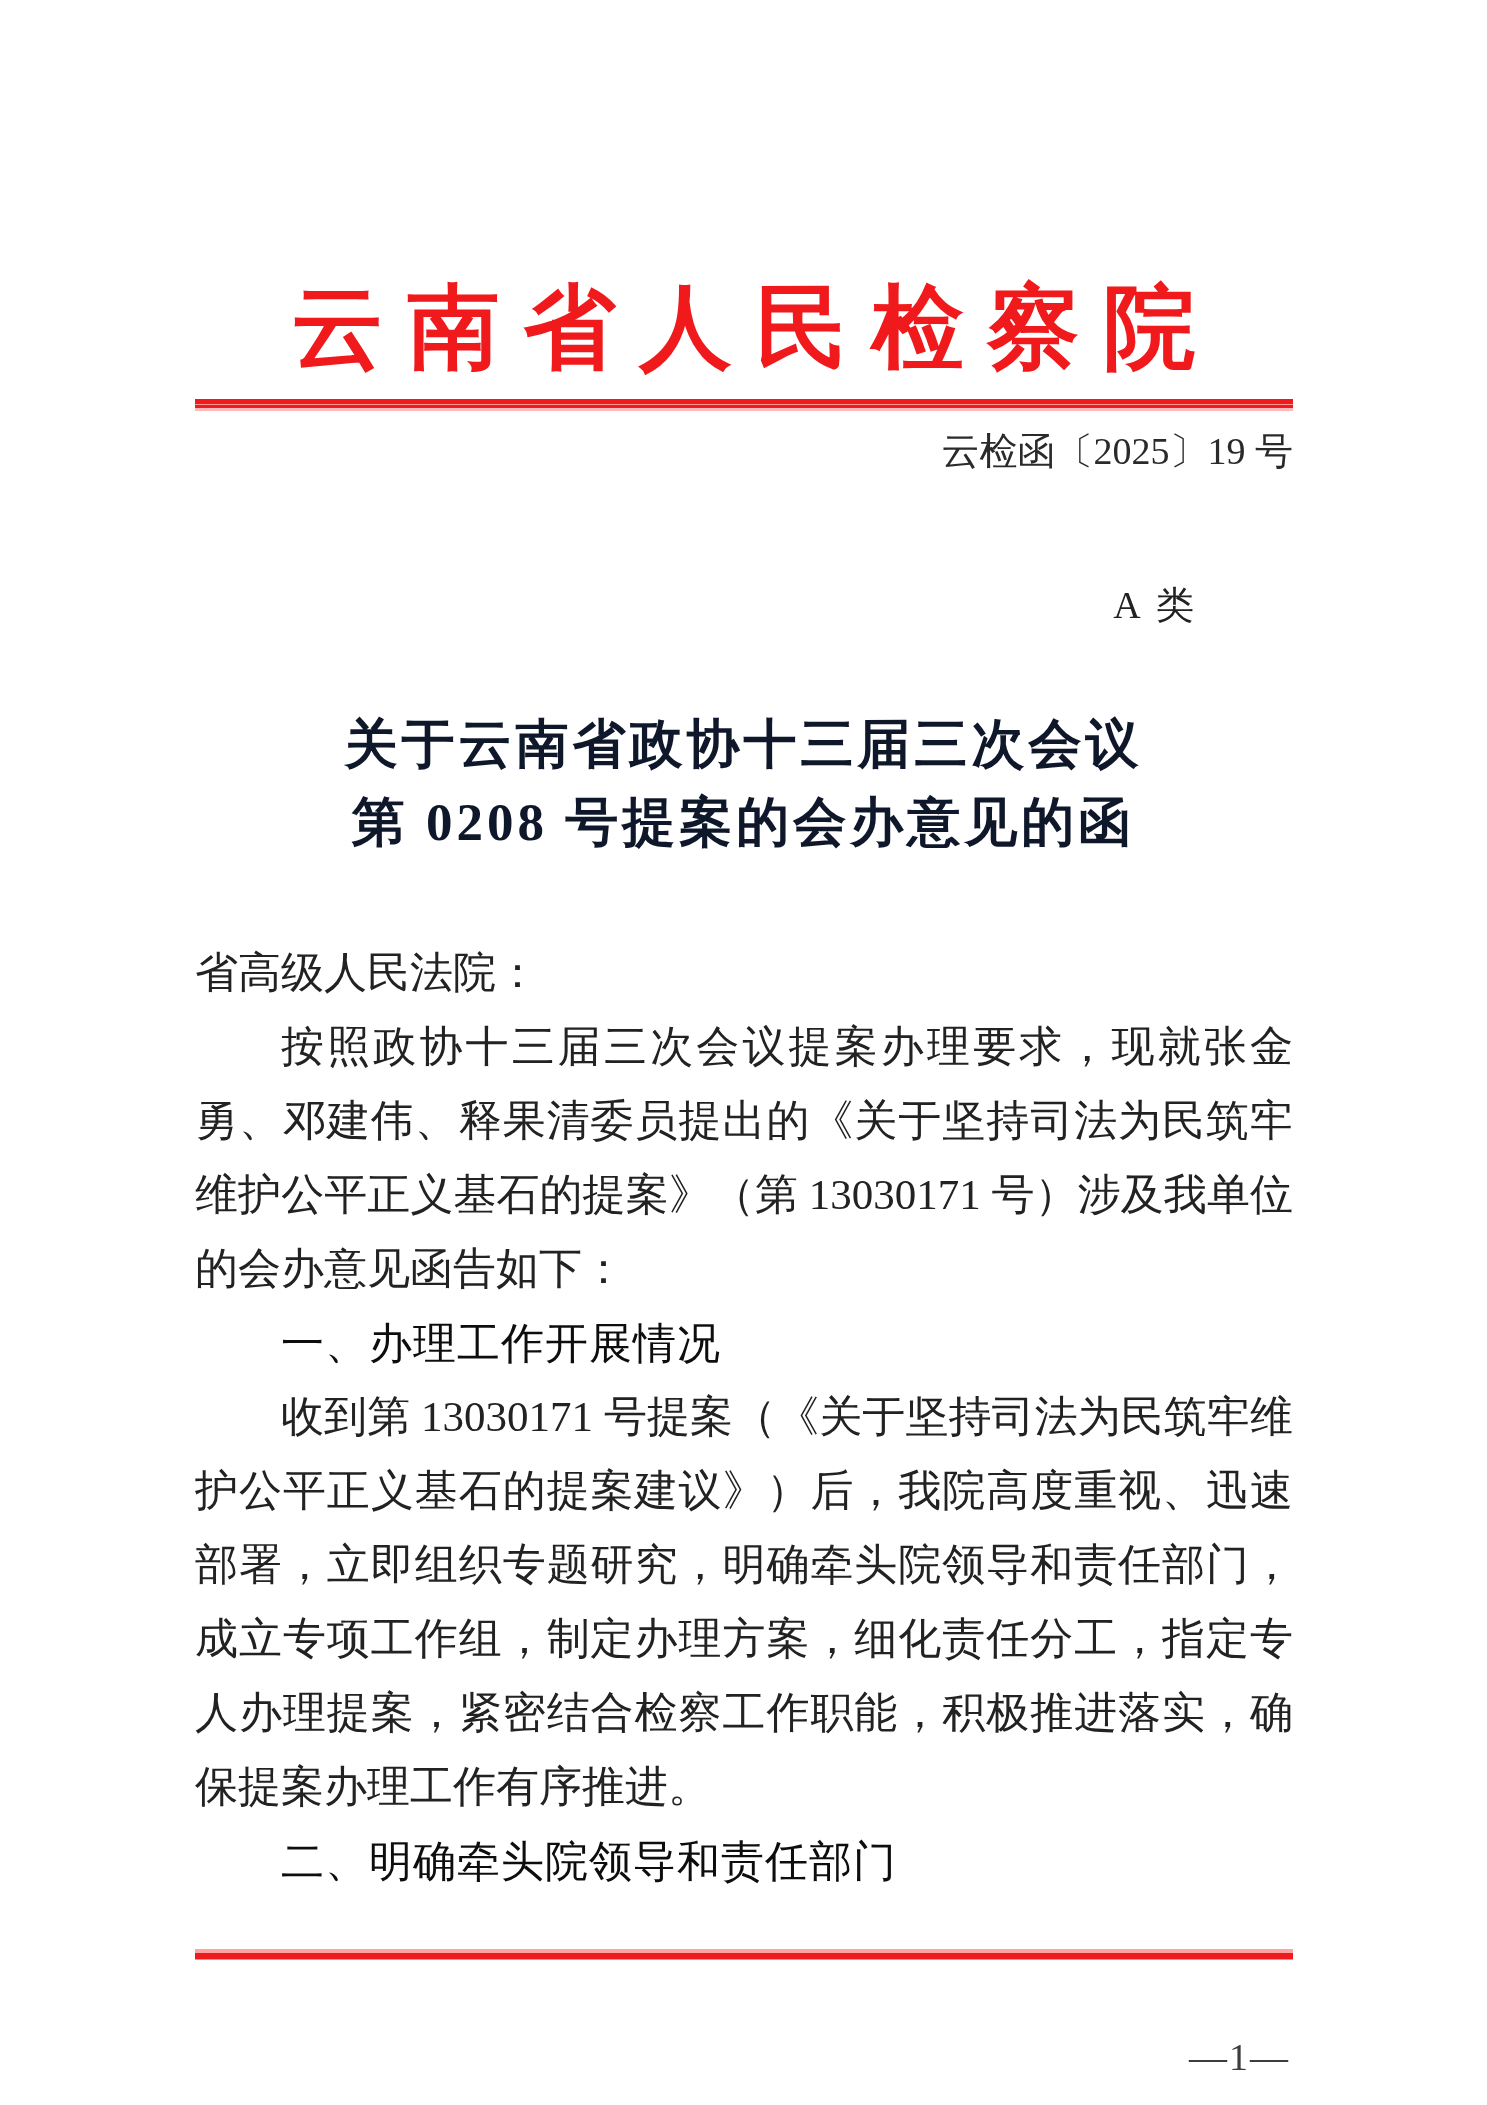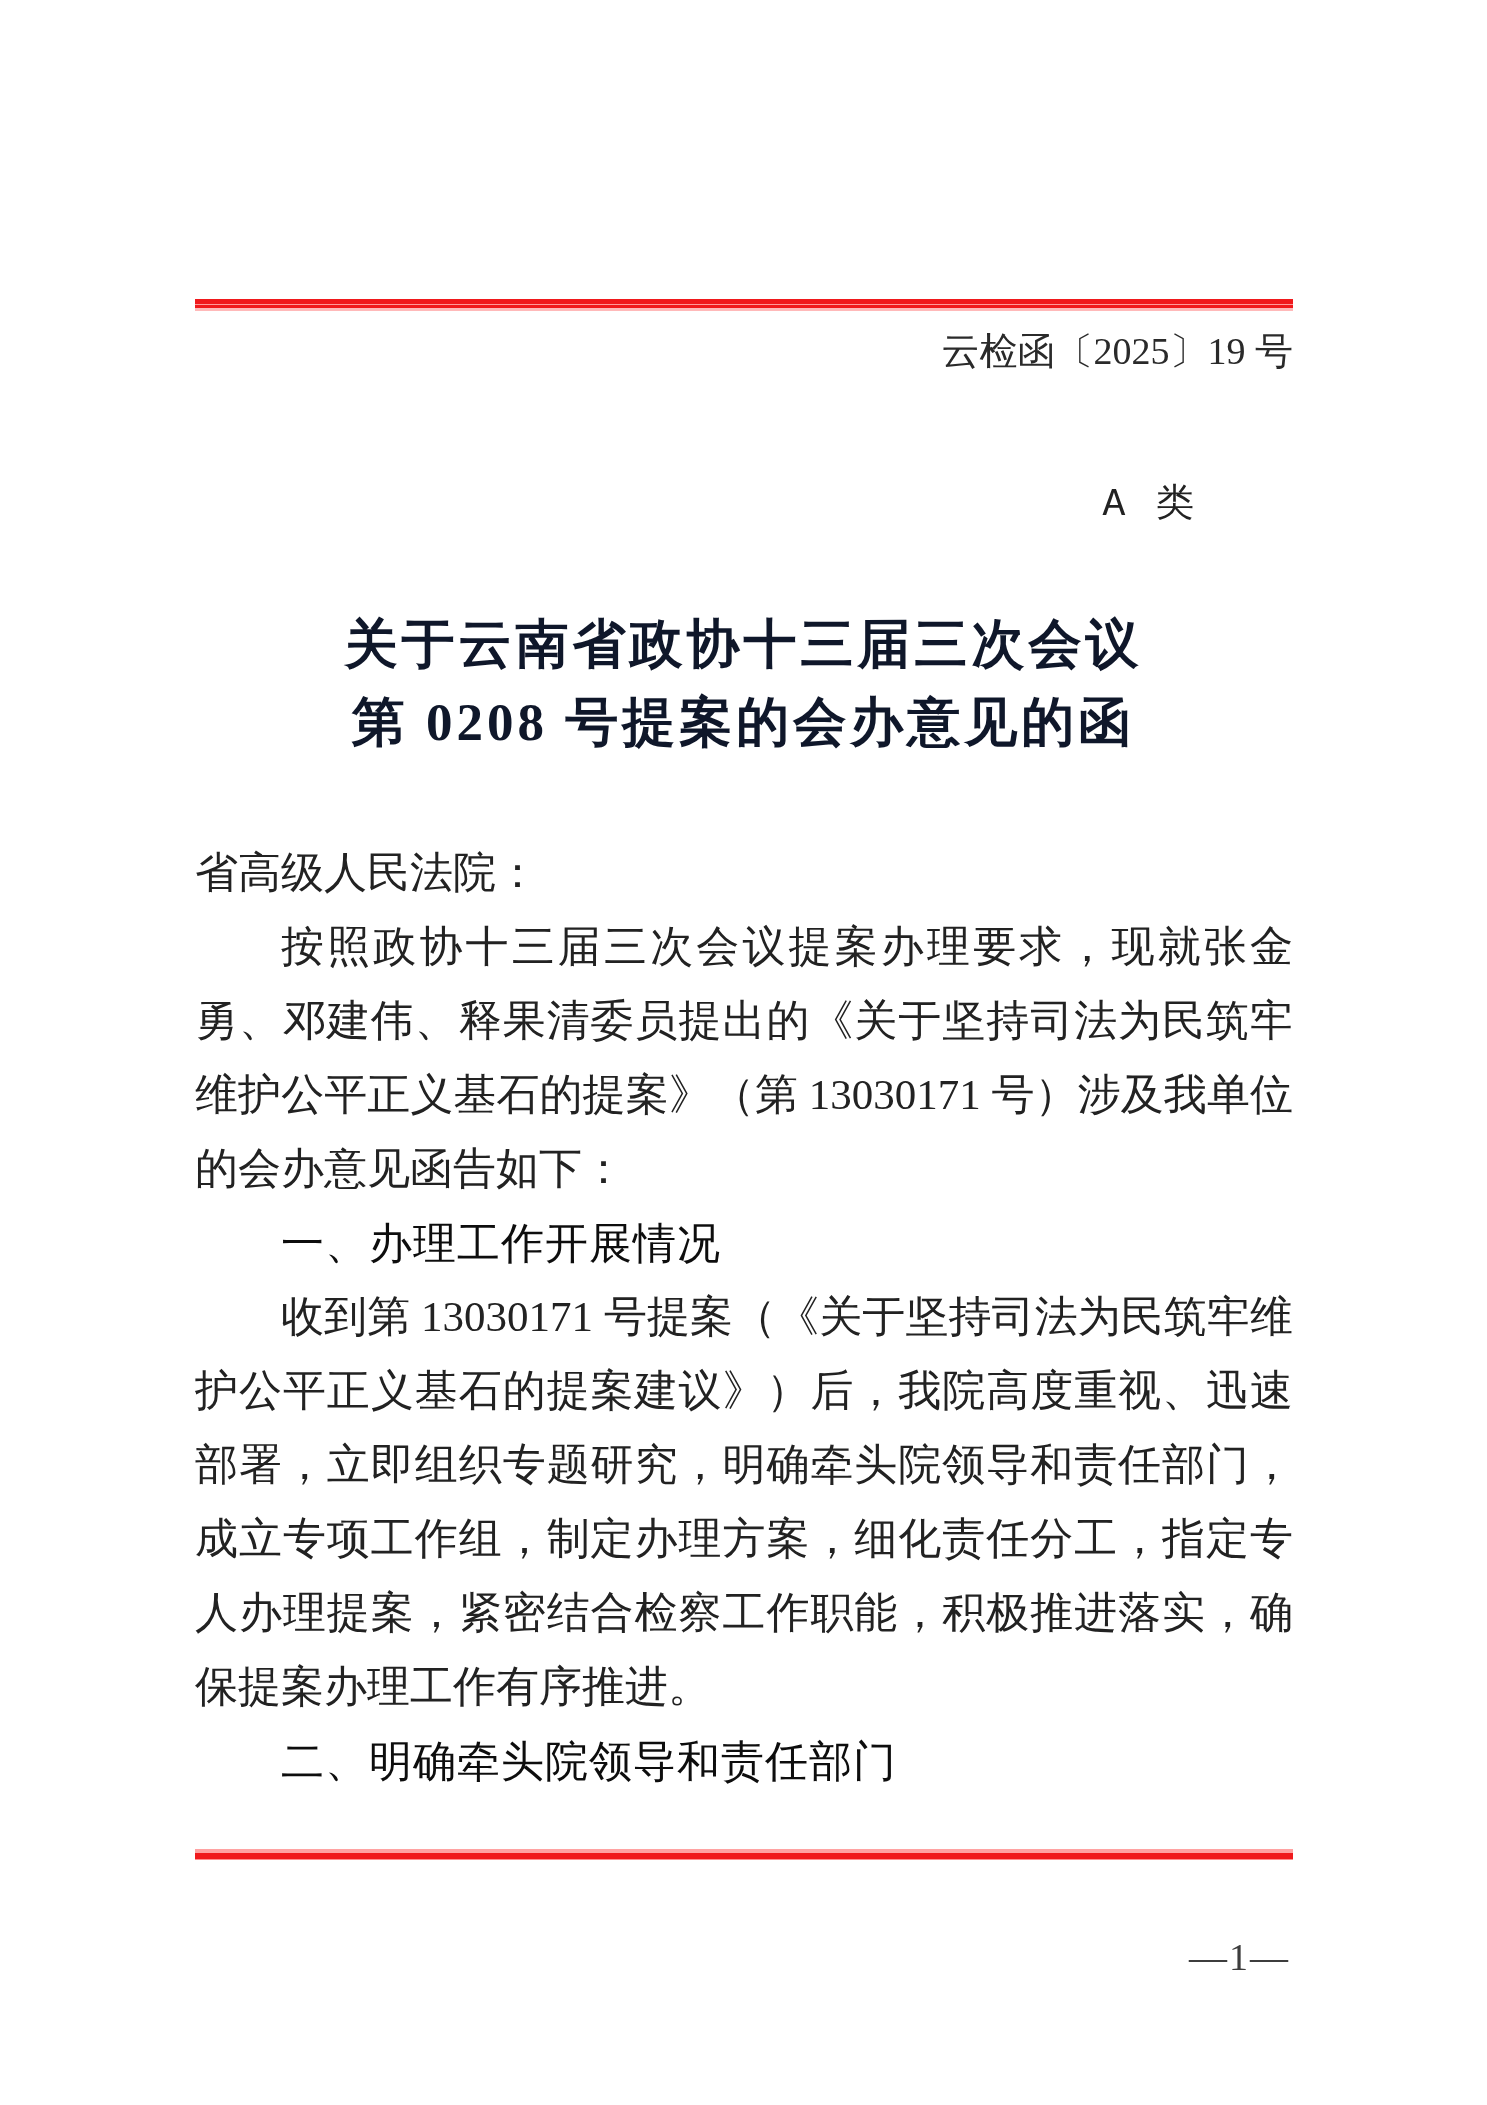--- a/index.html
+++ b/index.html
@@ -50,21 +50,20 @@
     text-align: right;
     color: #2a2a2a;
   }
   .classification {
     margin-top: 95px;
     text-align: right;
     padding-right: 95px;
     font-size: 38px;
     line-height: 68px;
     color: #222;
-    font-family: Liberation Mono, monospace;
   }
   .classification div { letter-spacing: 4px; }
   .main-title {
     margin-top: 66px;
     text-align: center;
     font-weight: bold;
     font-size: 53px;
     line-height: 78px;
     letter-spacing: 4px;
     color: #0f172a;
@@ -100,20 +99,21 @@
     line-height: 50px;
     color: #3d3d3d;
     letter-spacing: 2px;
   }
 </style>
 </head>
 <body>
 
 <div class="page">
 
+  <div class="org-title">云南省人民检察院</div>
 
   <div class="content">
     <div class="red-divider-top"></div>
 
     <div class="doc-number">云检函〔2025〕19 号</div>
   </div>
 
   <div class="content">
     <div class="classification">
       <div>A 类</div>

